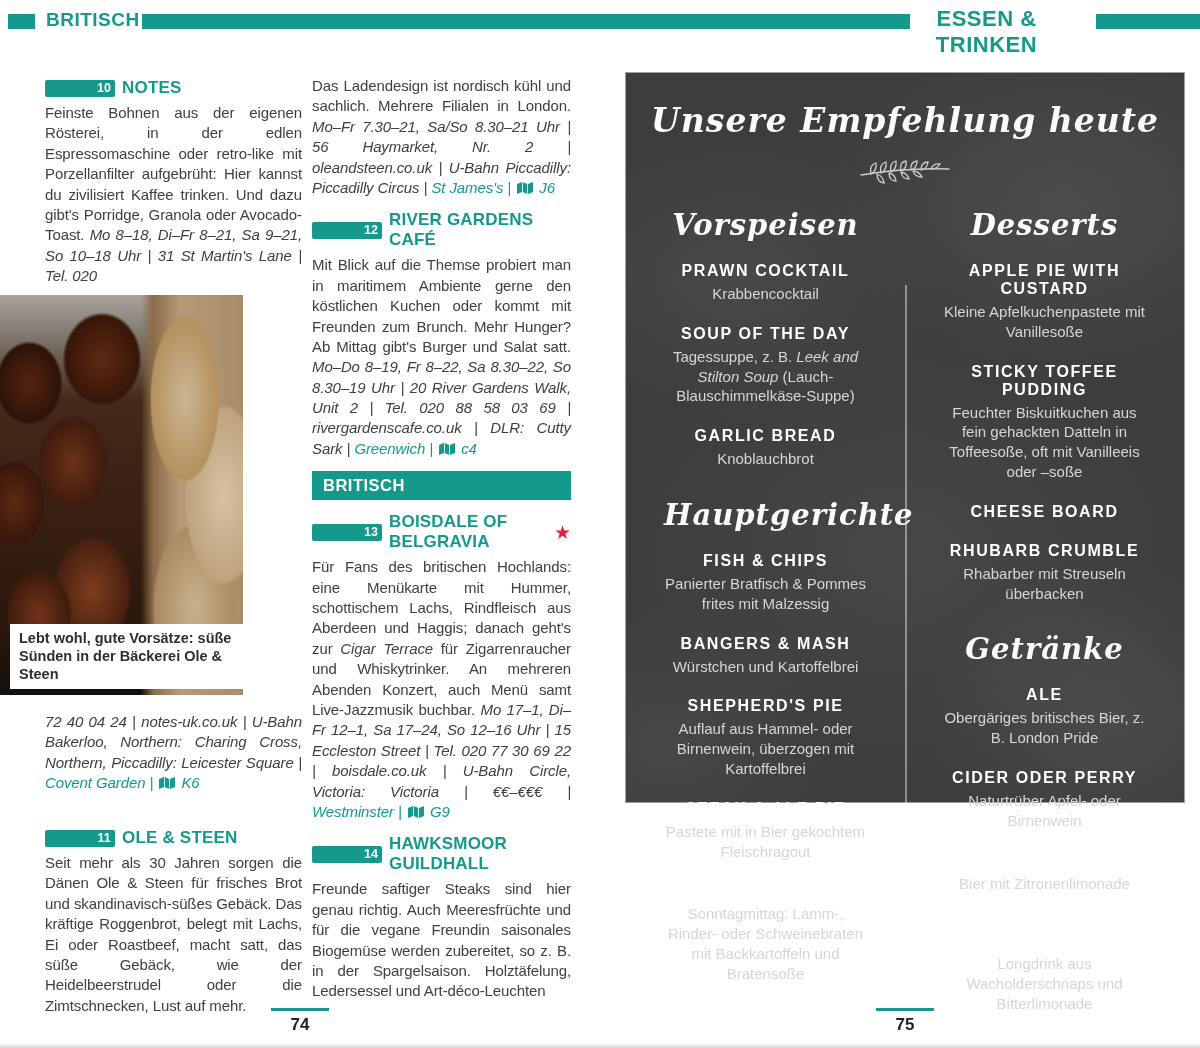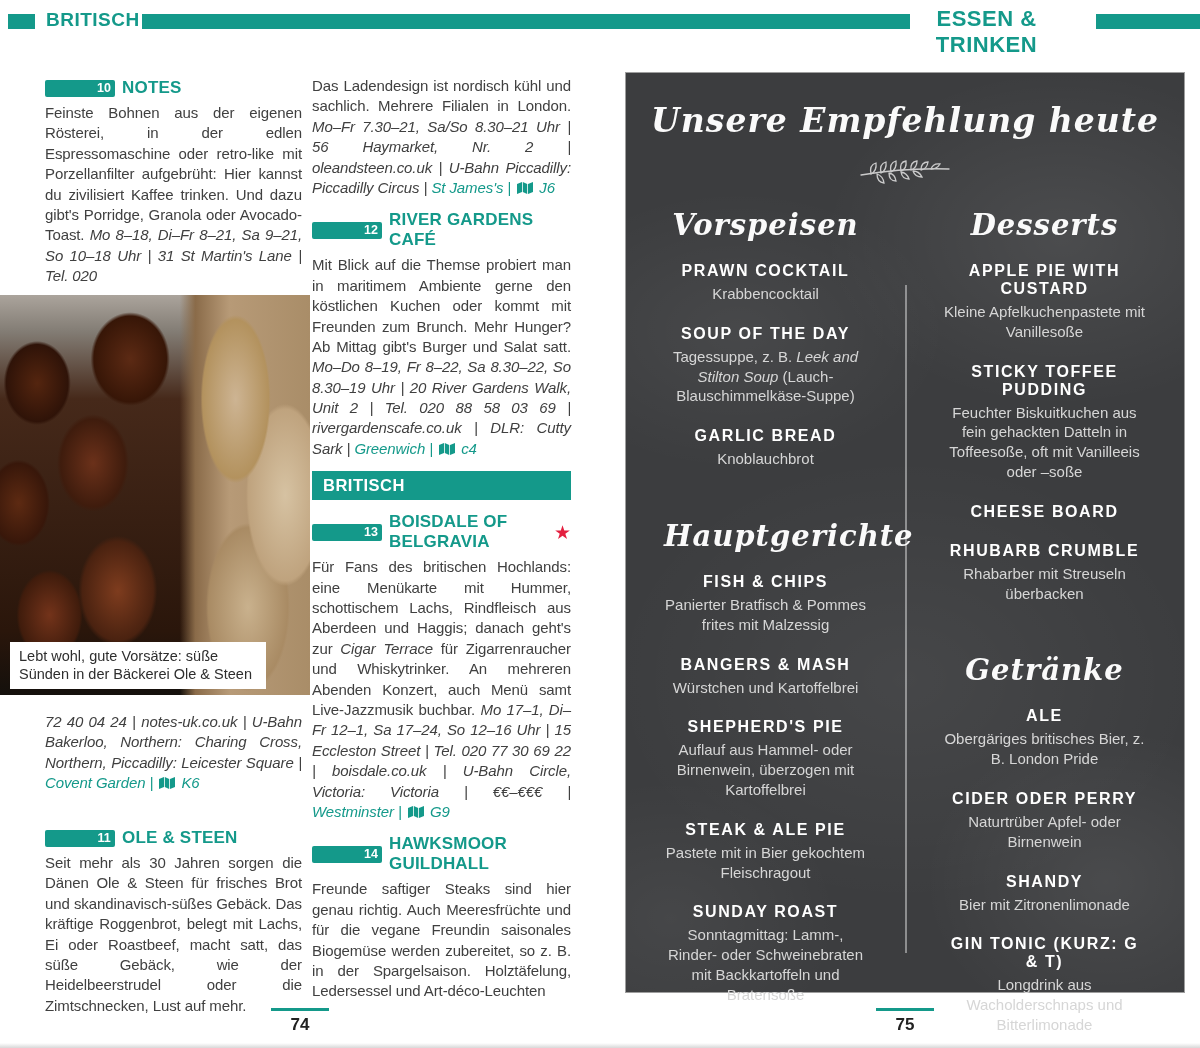--- a/index.html
+++ b/index.html
@@ -25,55 +25,55 @@
   .entry-head{display:flex;align-items:center;gap:7px;margin:2px 0 5px 0;}
   .badge{display:inline-block;background:var(--teal);color:#fff;font-weight:bold;
          font-size:12.5px;min-width:22px;height:17px;line-height:17px;text-align:center;
          border-radius:2px;padding-left:48px;}
   .etitle{color:var(--teal);font-weight:bold;font-size:17px;letter-spacing:.2px;}
   .star{color:#e41f3f;font-size:19px;line-height:1;margin-left:2px;}
   .banner{background:var(--teal);color:#fff;font-weight:bold;font-size:16.5px;
           letter-spacing:.5px;padding:5px 11px;margin:6px 0 12px 0;}
   .map-icon{display:inline-block;vertical-align:-1px;margin:0 2px;}
   
-  .photo{position:absolute;left:0;top:295px;width:310px;height:400px;margin:0;overflow:hidden;}
+  .photo{position:absolute;left:0;top:295px;width:243px;height:400px;margin:0;overflow:hidden;font-weight:bold;}
   .ph-art{position:absolute;inset:0;background:
     radial-gradient(ellipse 55px 75px at 16% 80%, #73331a 0%, #401c0c 55%, rgba(0,0,0,0) 60%),
     radial-gradient(ellipse 68px 95px at 38% 74%, #7e3c1e 0%, #4a2210 52%, rgba(0,0,0,0) 58%),
     radial-gradient(ellipse 52px 72px at 6% 52%, #5d2a12 0%, #38170a 55%, rgba(0,0,0,0) 60%),
     radial-gradient(ellipse 62px 84px at 30% 42%, #6b311a 0%, #3f1c0d 52%, rgba(0,0,0,0) 58%),
     radial-gradient(ellipse 56px 70px at 12% 22%, #54250f 0%, #2f1308 55%, rgba(0,0,0,0) 60%),
     radial-gradient(ellipse 66px 78px at 42% 16%, #5c2a14 0%, #371607 55%, rgba(0,0,0,0) 60%),
     radial-gradient(ellipse 50px 120px at 76% 26%, #cdb493 0%, #b3925e 66%, rgba(0,0,0,0) 70%),
     radial-gradient(ellipse 56px 130px at 92% 50%, #d6c2a2 0%, #bfa37e 66%, rgba(0,0,0,0) 70%),
     radial-gradient(ellipse 60px 120px at 80% 78%, #c9b18d 0%, #a98b64 66%, rgba(0,0,0,0) 70%),
     linear-gradient(90deg, rgba(0,0,0,0) 58%, #8a6b49 63%, #b79a77 74%, #a98d68 100%),
     linear-gradient(180deg, #aba49c 0%, #837d75 9%, #46291a 26%, #2a160b 84%, #14100c 100%);}
   .caption{position:absolute;left:10px;bottom:6px;width:238px;background:#ffffff;
            padding:5px 9px 6px 9px;font-size:14.5px;line-height:1.25;color:#2e2e2e;}
   
-  .board{position:absolute;left:625px;top:72px;width:560px;height:921px;
+  .board{position:absolute;left:625px;top:72px;width:560px;height:731px;
          border:1px solid #9e9e9e;box-sizing:border-box;color:#f2f2f2;
          background:
           radial-gradient(ellipse 300px 200px at 20% 28%, rgba(255,255,255,.06), rgba(0,0,0,0) 70%),
           radial-gradient(ellipse 340px 240px at 78% 18%, rgba(255,255,255,.08), rgba(0,0,0,0) 70%),
           radial-gradient(ellipse 420px 320px at 50% 66%, rgba(255,255,255,.05), rgba(0,0,0,0) 70%),
           radial-gradient(ellipse 260px 220px at 86% 88%, rgba(255,255,255,.07), rgba(0,0,0,0) 70%),
           radial-gradient(ellipse 240px 200px at 8% 92%, rgba(255,255,255,.05), rgba(0,0,0,0) 70%),
           #3c3d3f;}
   .b-title{margin-top:28px;text-align:center;font-family:"DejaVu Serif",serif;
            font-style:italic;font-weight:bold;font-size:33px;letter-spacing:1px;color:#fafafa;}
   .laurel{display:block;margin:16px auto 0 auto;opacity:.85;}
   .b-divider{position:absolute;left:50%;top:212px;height:668px;width:2px;
              background:rgba(255,255,255,.42);}
   .b-cols{display:flex;margin-top:16px;}
   .b-col{width:50%;box-sizing:border-box;padding:0 38px;text-align:center;}
   .b-script{font-family:"DejaVu Serif",serif;font-style:italic;font-weight:bold;
             font-size:29px;color:#fafafa;margin:6px 0 20px 0;letter-spacing:1px;}
-  .b-script.gap{margin-top:50px;}
+  .b-script.gap{margin-top:29px;}
   .b-item{margin-bottom:21px;}
   .b-name{font-weight:bold;font-size:16px;letter-spacing:1.6px;color:#ffffff;
           margin-bottom:4px;}
   .b-desc{font-size:15px;line-height:1.32;color:#d6d6d6;}
   
   .pagenum{position:absolute;width:62px;text-align:center;top:1008px;}
   .pagenum-left{left:269px;}
   .pagenum-right{left:874px;}
   .pn-line{height:2.5px;background:var(--teal);margin:0 2px 4px 2px;}
   .pn{font-weight:bold;font-size:17px;color:#222;}

